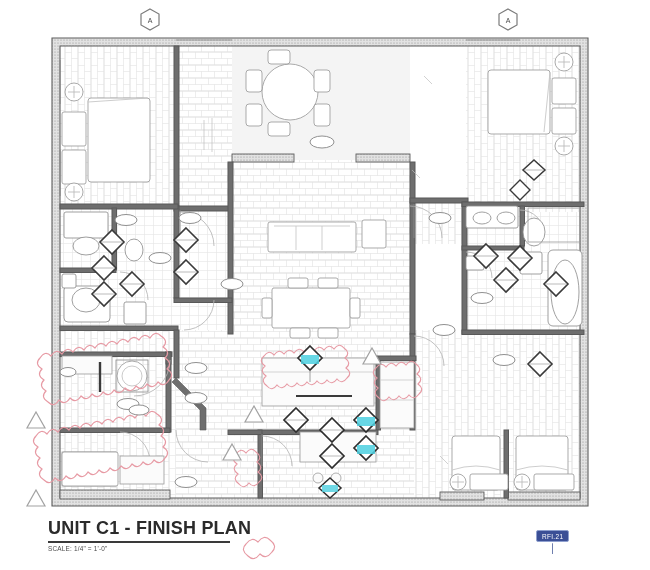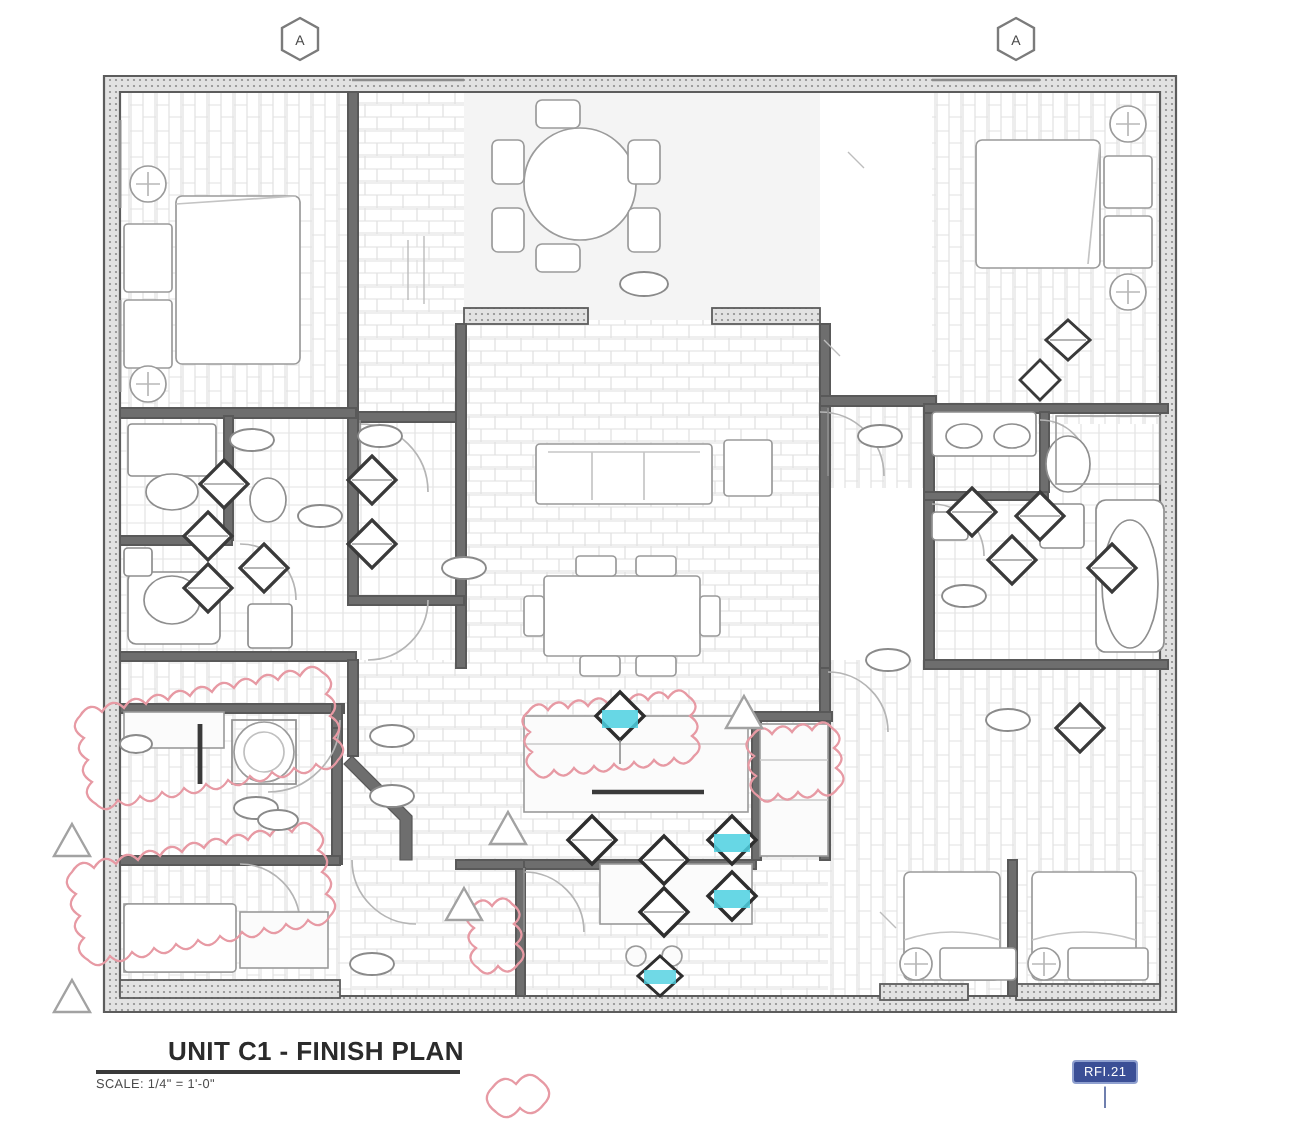--- a/index.html
+++ b/index.html
@@ -9,22 +9,22 @@
     font-family:"Liberation Sans", sans-serif;
     position:relative;
     overflow:hidden;
   }
   #sheet { position:absolute; inset:0; }
   svg.layer { position:absolute; left:0; top:0; width:650px; height:570px; }
 
   
   #titleblock { position:absolute; left:48px; top:518px; }
   #title-text {
-    font-size:13px; font-weight:bold; color:#2b2b2b;
-    letter-spacing:0.2px; white-space:nowrap;margin-left:36px;
+    font-size:18px; font-weight:bold; color:#2b2b2b;
+    letter-spacing:0.2px; white-space:nowrap;
   }
   #title-rule { width:182px; height:1.6px; background:#3a3a3a; margin-top:2px; }
   #scale-text {
     font-size:6.4px; color:#4a4a4a; margin-top:2.5px;
     letter-spacing:0.2px; white-space:nowrap;
   }
 
   
   #rfi-badge {
     position:absolute; left:536px; top:530px;

